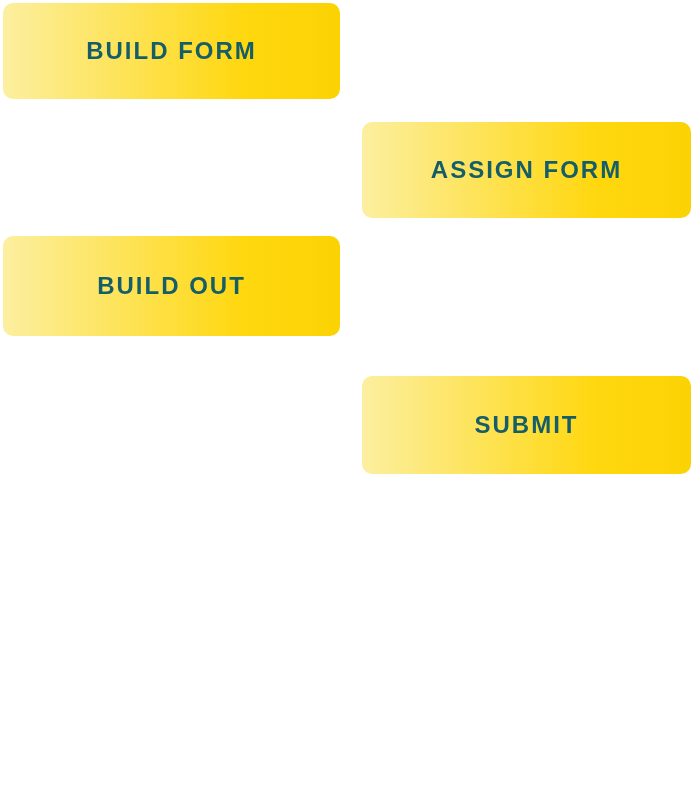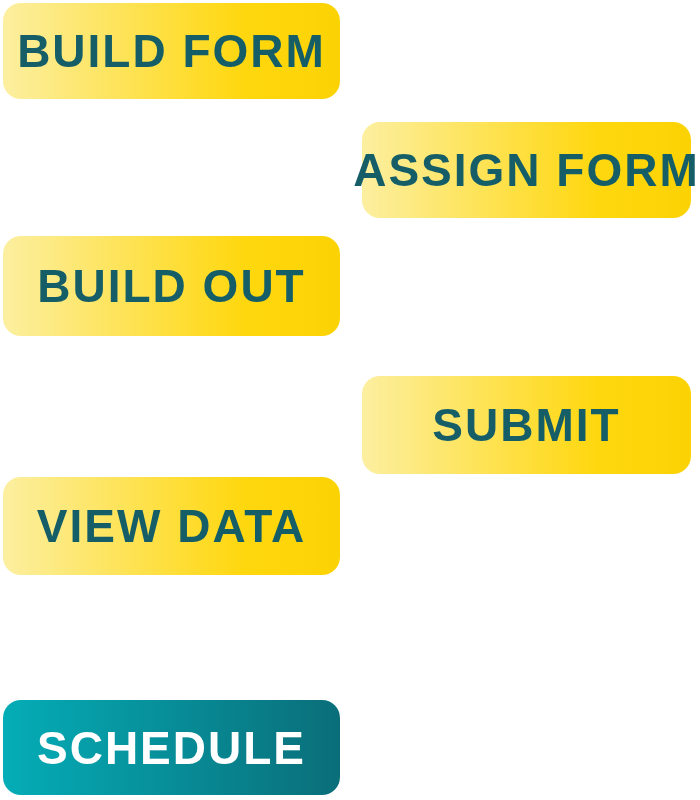--- a/index.html
+++ b/index.html
@@ -13,23 +13,23 @@
     height: 800px;
     background: #ffffff;
     overflow: hidden;
     font-family: "Liberation Sans", sans-serif;
   }
   .step-btn {
     position: absolute;
     display: flex;
     align-items: center;
     justify-content: center;
-    border-radius: 18px;
+    border-radius: 10px;
     font-weight: bold;
-    font-size: 46px;
+    font-size: 24px;
     letter-spacing: 2px;
     white-space: nowrap;
     cursor: pointer;
     user-select: none;
     text-align: right;
   }
   .style-yellow {
     background: linear-gradient(90deg, var(--yellow-gradient-start, #FCEFA0) 0%, var(--yellow-gradient-mid, #FFD70E) 72%, var(--yellow-gradient-end, #FBD304) 100%);
     color: var(--yellow-text, #155E68);
   }
@@ -49,16 +49,14 @@
 
 <div class="canvas">
   <div class="step-btn style-yellow pos-1">BUILD FORM</div>
 
   <div class="step-btn style-yellow pos-2">ASSIGN FORM</div>
 
   <div class="step-btn style-yellow pos-3">BUILD OUT</div>
 
   <div class="step-btn style-yellow pos-4">SUBMIT</div>
 
-  <div class="step-btn style-yellow pos-5">VIEW DATA</div>
 
-  <div class="step-btn style-teal pos-6">SCHEDULE</div>
 </div>
 
 </body></html>

